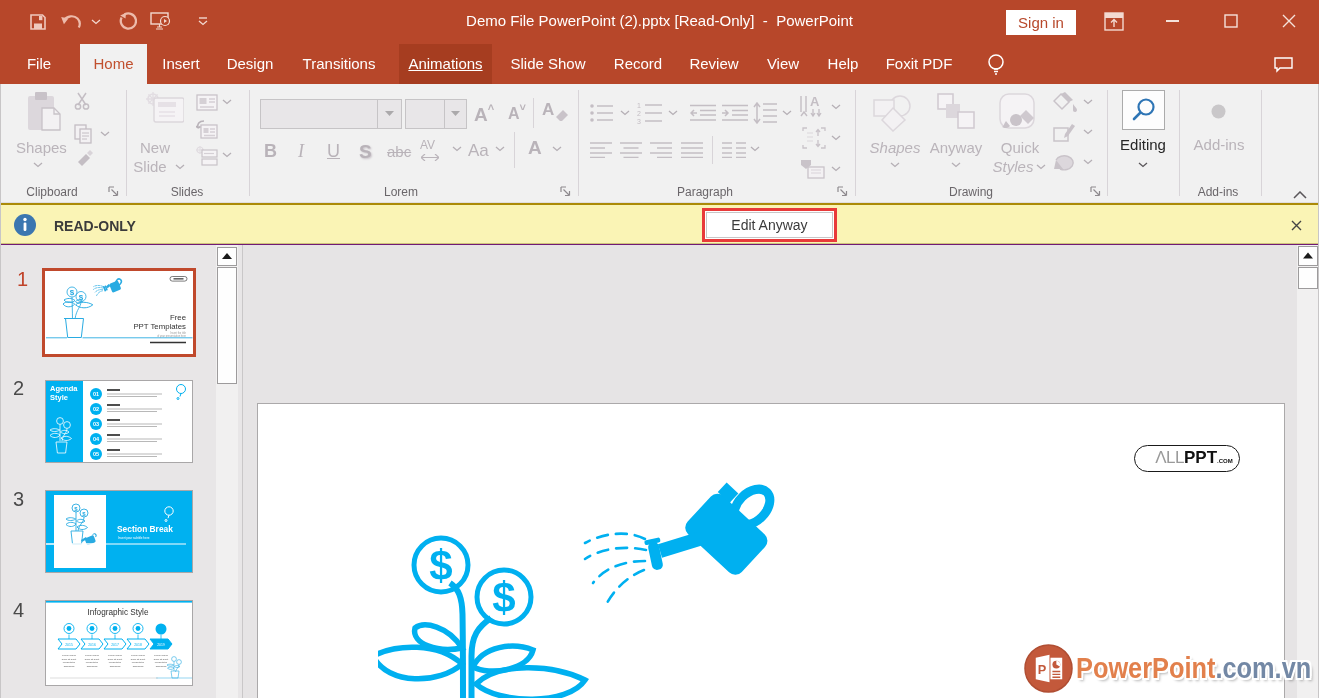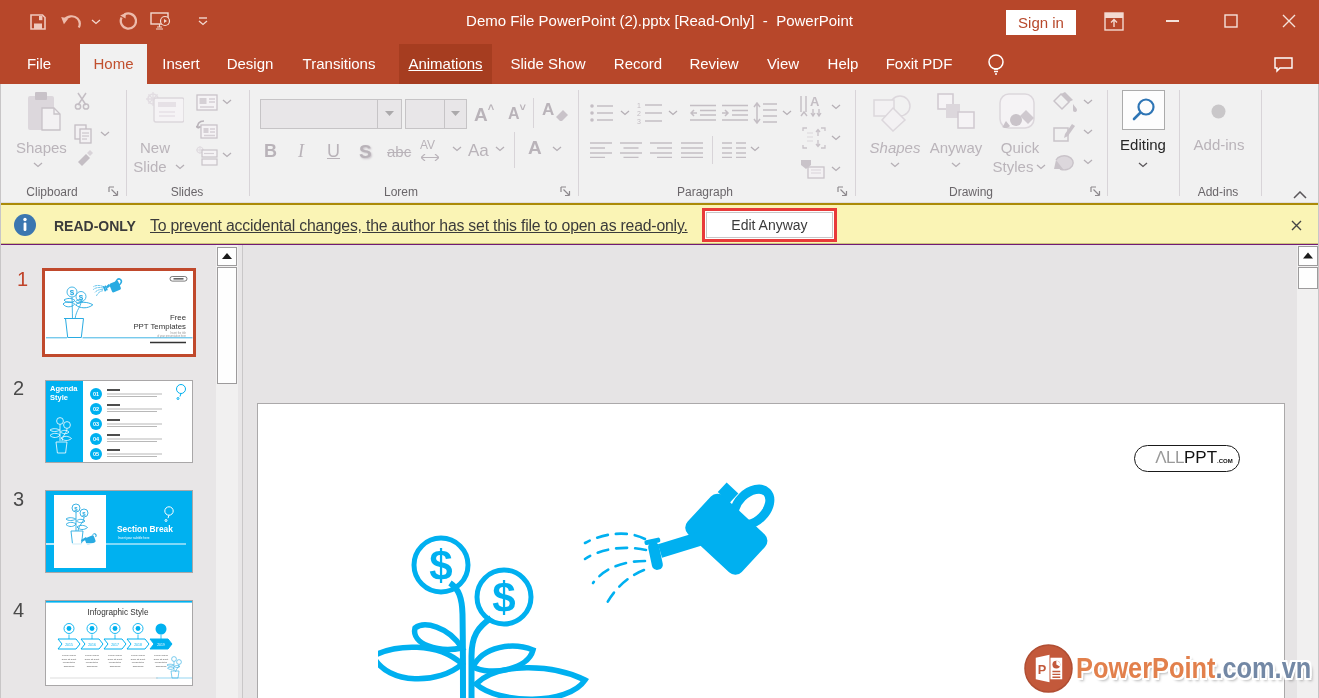--- a/index.html
+++ b/index.html
@@ -352,21 +352,21 @@
     <svg class="abs" style="left:951px;top:78px" width="10" height="6" viewBox="0 0 10 6">
         <path d="M1 1l4 3.5L9 1" fill="none" stroke="#B5AFB5" stroke-width="1.3"></path>
       </svg>
     <svg class="ricon" style="left:996px;top:8px" width="44" height="42" viewBox="0 0 44 42">
       <rect x="4" y="2" width="34" height="34" rx="9" fill="#F5F3F5" stroke="#DCD7DC" stroke-width="1.5"></rect>
       <path d="M30 18 l8 8 -6 6 -8 -8 z" fill="#CFC9CF"></path>
       <circle cx="20" cy="28" r="6" fill="#C9C3C9"></circle>
       <path d="M14 34 c-3 3 -6 2 -8 1 2 -1 2 -4 4 -6" fill="#C9C3C9"></path>
     </svg>
     <div class="btxt" style="left:992px;top:55px;width:56px;">Quick</div>
-    <div class="btxt" style="left:985px;top:74px;width:56px;">Styles</div>
+    <div class="btxt" style="left:985px;top:74px;width:56px;font-style:italic;">Styles</div>
     <svg class="abs" style="left:1036px;top:80px" width="10" height="6" viewBox="0 0 10 6">
         <path d="M1 1l4 3.5L9 1" fill="none" stroke="#B5AFB5" stroke-width="1.3"></path>
       </svg>
     <svg class="ricon" style="left:1053px;top:8px" width="24" height="20" viewBox="0 0 24 20">
       <path d="M8 2 l8 8 -7 7 -8 -8 z" fill="none" stroke="#C9C3C9" stroke-width="1.5"></path>
       <path d="M8 2 l4 -2 8 8 -4 2 z" fill="#C9C3C9"></path>
       <path d="M20 12 c2 3 4 4 4 6 0 1.5 -1.3 2 -2 2 -1.4 0 -2 -1 -2 -2 0 -2 0 -3 0 -6z" fill="#C9C3C9"></path>
     </svg>
     <svg class="abs" style="left:1083px;top:15px" width="10" height="6" viewBox="0 0 10 6">
         <path d="M1 1l4 3.5L9 1" fill="none" stroke="#B5AFB5" stroke-width="1.3"></path>
@@ -404,21 +404,20 @@
   </div>
   <div class="abs" style="left:0;top:202px;width:1319px;height:1px;background:#E0DEDF;"></div>
 
   <div id="msgbar">
     <svg class="abs" style="left:14px;top:9px" width="22" height="22" viewBox="0 0 22 22">
       <circle cx="11" cy="11" r="11" fill="#3B76B0"></circle>
       <rect x="9.6" y="8.5" width="2.8" height="8.5" rx="1.2" fill="#fff"></rect>
       <circle cx="11" cy="5.5" r="1.7" fill="#fff"></circle>
     </svg>
     <div class="abs" style="left:54px;top:13px;font-size:14px;font-weight:bold;color:#3B3B3B;">READ-ONLY</div>
-    <div class="abs" style="left:150px;top:12px;font-size:15.8px;color:#3B3B3B;text-decoration:underline;letter-spacing:-0.2px;">To prevent accidental changes, the author has set this file to open as read-only.</div>
     <div class="abs" style="left:702px;top:3px;width:135px;height:34px;border:3px solid #E83A3A;background:#fff;"></div>
     <div class="abs" style="left:706px;top:7px;width:127px;height:26px;border:1px solid #C8C6C7;background:#fff;font-size:14px;color:#3B3B3B;text-align:center;line-height:25px;">Edit Anyway</div>
     <svg class="abs" style="left:1291px;top:15px" width="11" height="11" viewBox="0 0 11 11">
         <path d="M1 1 L10 10 M10 1 L1 10" stroke="#444" stroke-width="1.4"></path>
       </svg>
   </div>
 
   <div id="content">
     <div id="panel"></div>
 
@@ -633,21 +632,21 @@
     <div class="sbtn" style="left:217px;top:2px;width:20px;height:19px;">
       <svg width="18" height="17" viewBox="0 0 18 17">
           <path d="M9 5 L14 11 L4 11 z" fill="#1A1A1A"></path>
         </svg>
     </div>
     <div class="sthumb" style="left:217px;top:22px;width:20px;height:117px;"></div>
 
     <div id="slidecanvas">
 
       <div class="abs" style="left:876px;top:41px;width:106px;height:27px;border:1.6px solid #1A1A1A;border-radius:14px;text-align:center;line-height:24px;">
-        <span style="font-size:17px;color:#9a9a9a;letter-spacing:-0.5px;margin-left:14px;">ΛLL</span><span style="font-size:17px;font-weight:normal;color:#111;">PPT</span><span style="font-size:6px;font-weight:bold;color:#111;">.COM</span>
+        <span style="font-size:17px;color:#9a9a9a;letter-spacing:-0.5px;margin-left:14px;">ΛLL</span><span style="font-size:17px;font-weight:bold;color:#111;">PPT</span><span style="font-size:6px;font-weight:bold;color:#111;">.COM</span>
       </div>
 
       <svg class="abs" style="left:320px;top:67px" width="210" height="140" viewBox="0 0 210 140">
         <g fill="#00B0F0">
           <ellipse cx="174" cy="36" rx="14" ry="21" fill="none" stroke="#00B0F0" stroke-width="9" transform="rotate(45 174 36)"></ellipse>
           <rect x="139" y="19" width="74" height="52" rx="9" transform="rotate(43 139 19)"></rect>
           <rect x="141" y="7" width="16" height="13" transform="rotate(43 139 19)"></rect>
           <path d="M121 68 L82 80" stroke="#00B0F0" stroke-width="14" fill="none"></path>
           <rect x="-5.5" y="-14" width="11" height="28" rx="5" transform="translate(77.5,85) rotate(-12)"></rect>
           <rect x="-8" y="-17.5" width="16" height="5" rx="2" transform="translate(77.5,85) rotate(-12)"></rect>

